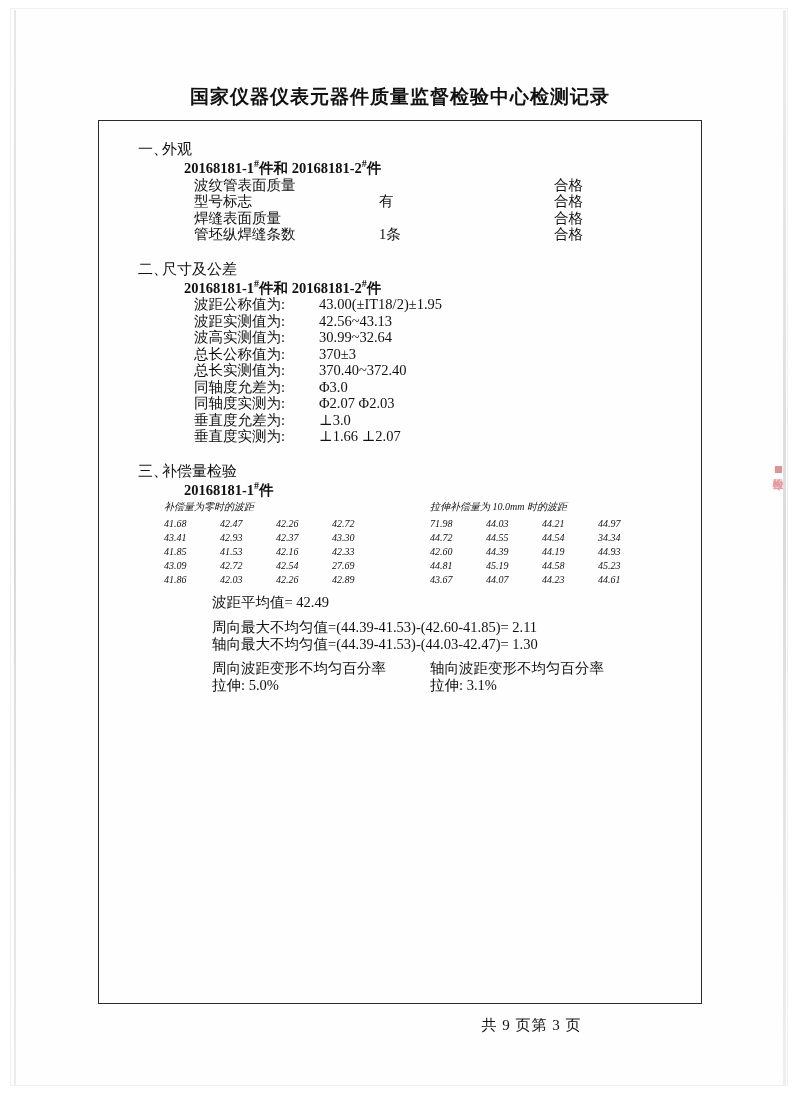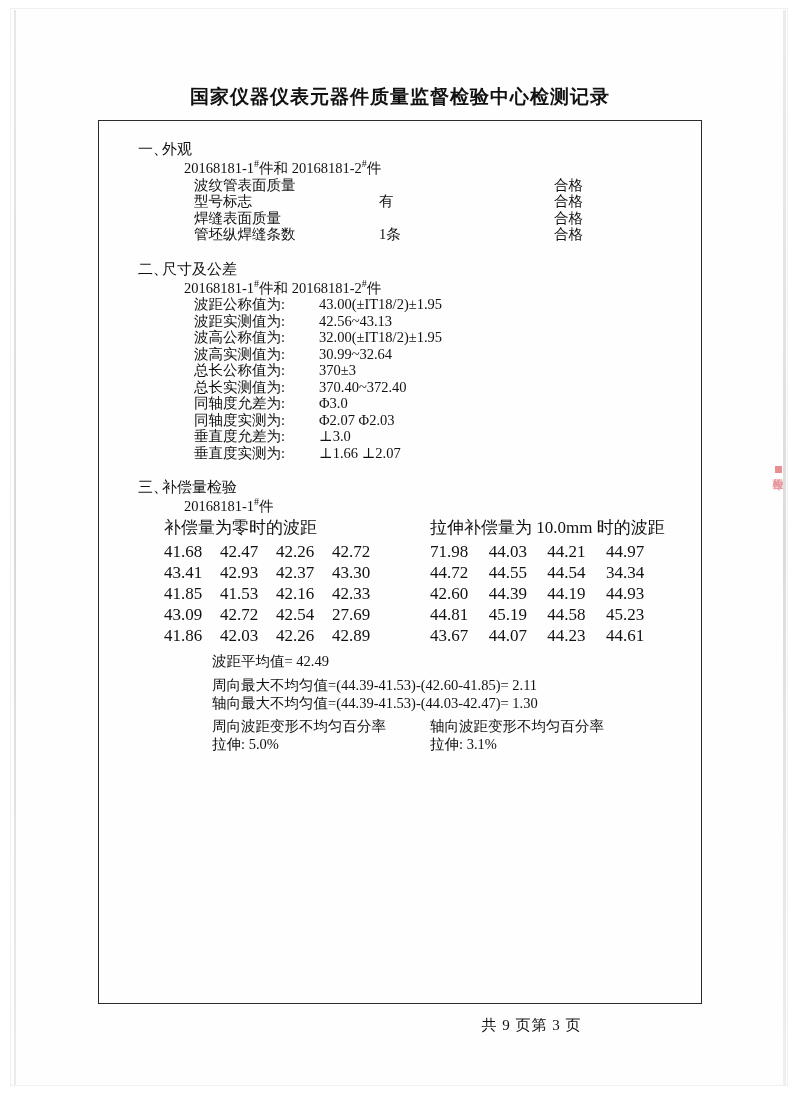--- a/index.html
+++ b/index.html
@@ -84,21 +84,21 @@
     box-sizing: border-box;
   }
   .sec-title {
     display: inline-block;
   }
   .row {
     display: block;
     margin: 0 0 2px 0;
     white-space: nowrap;
   }
-  .ind1 { padding-left: 68px; }
+  .ind1 { padding-left: 68px; font-weight: bold; }
   .ind2 { padding-left: 78px; }
   sup.hash {
     font-size: 10px;
     vertical-align: super;
     line-height: 0;
   }
   .col-label {
     display: inline-block;
     min-width: 185px;
   }
@@ -113,23 +113,24 @@
   .kv-label {
     display: inline-block;
     min-width: 125px;
   }
   .num-table {
     margin-left: 48px;
     margin-top: 3px;
     border-collapse: collapse;
   }
   .num-table td {
-    font-size: 17px;
+    font-size: 10px;
     padding: 2px 0 2px 0;
     white-space: nowrap;
+    font-style: italic;
   }
   .num-table td.c {
     width: 56px;
     text-align: left;
   }
   .num-table td.gap {
     width: 42px;
   }
   .hdr-row td {
     padding-bottom: 5px;
@@ -233,23 +234,20 @@
     <span>20168181-1</span><sup class="hash">#</sup><span>件和 20168181-2</span><sup class="hash">#</sup><span>件</span>
   </div>
 
   <div class="row ind2">
     <span class="kv-label">波距公称值为:</span><span>43.00(±IT18/2)±1.95</span>
   </div>
   <div class="row ind2">
     <span class="kv-label">波距实测值为:</span><span>42.56~43.13</span>
   </div>
   <div class="row ind2">
-    <span class="kv-label">波高公称值为:</span><span>32.00(±IT18/2)±1.95</span>
-  </div>
-  <div class="row ind2">
     <span class="kv-label">波高实测值为:</span><span>30.99~32.64</span>
   </div>
   <div class="row ind2">
     <span class="kv-label">总长公称值为:</span><span>370±3</span>
   </div>
   <div class="row ind2">
     <span class="kv-label">总长实测值为:</span><span>370.40~372.40</span>
   </div>
   <div class="row ind2">
     <span class="kv-label">同轴度允差为:</span><span>Φ3.0</span>

